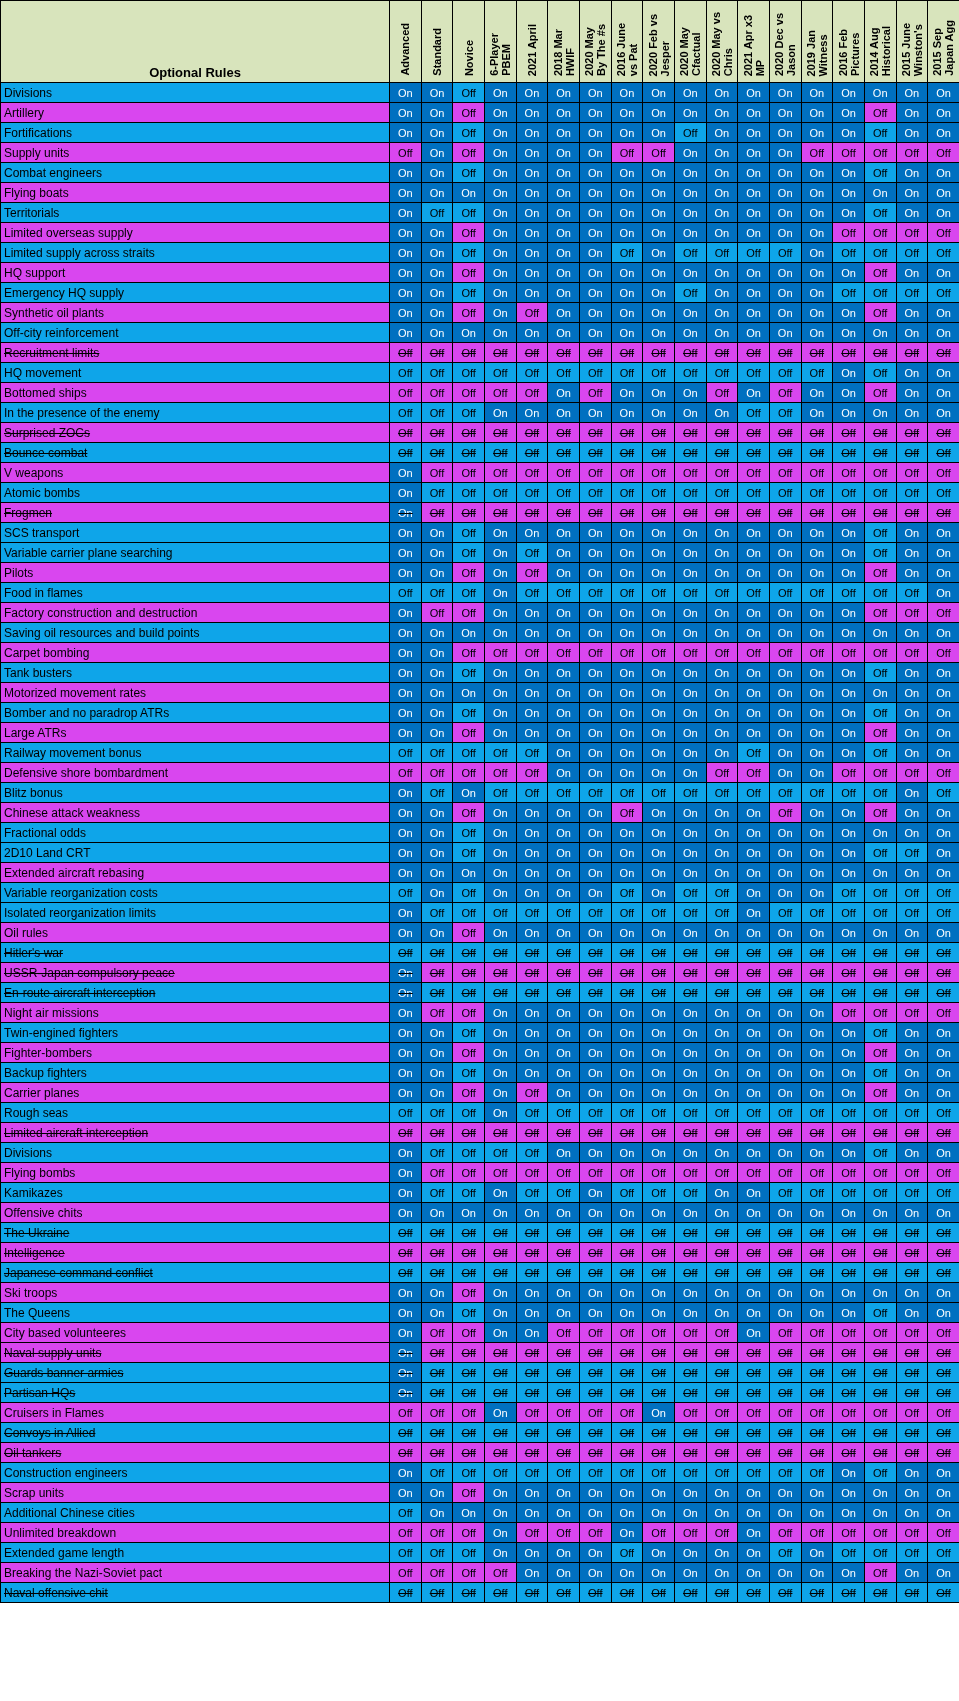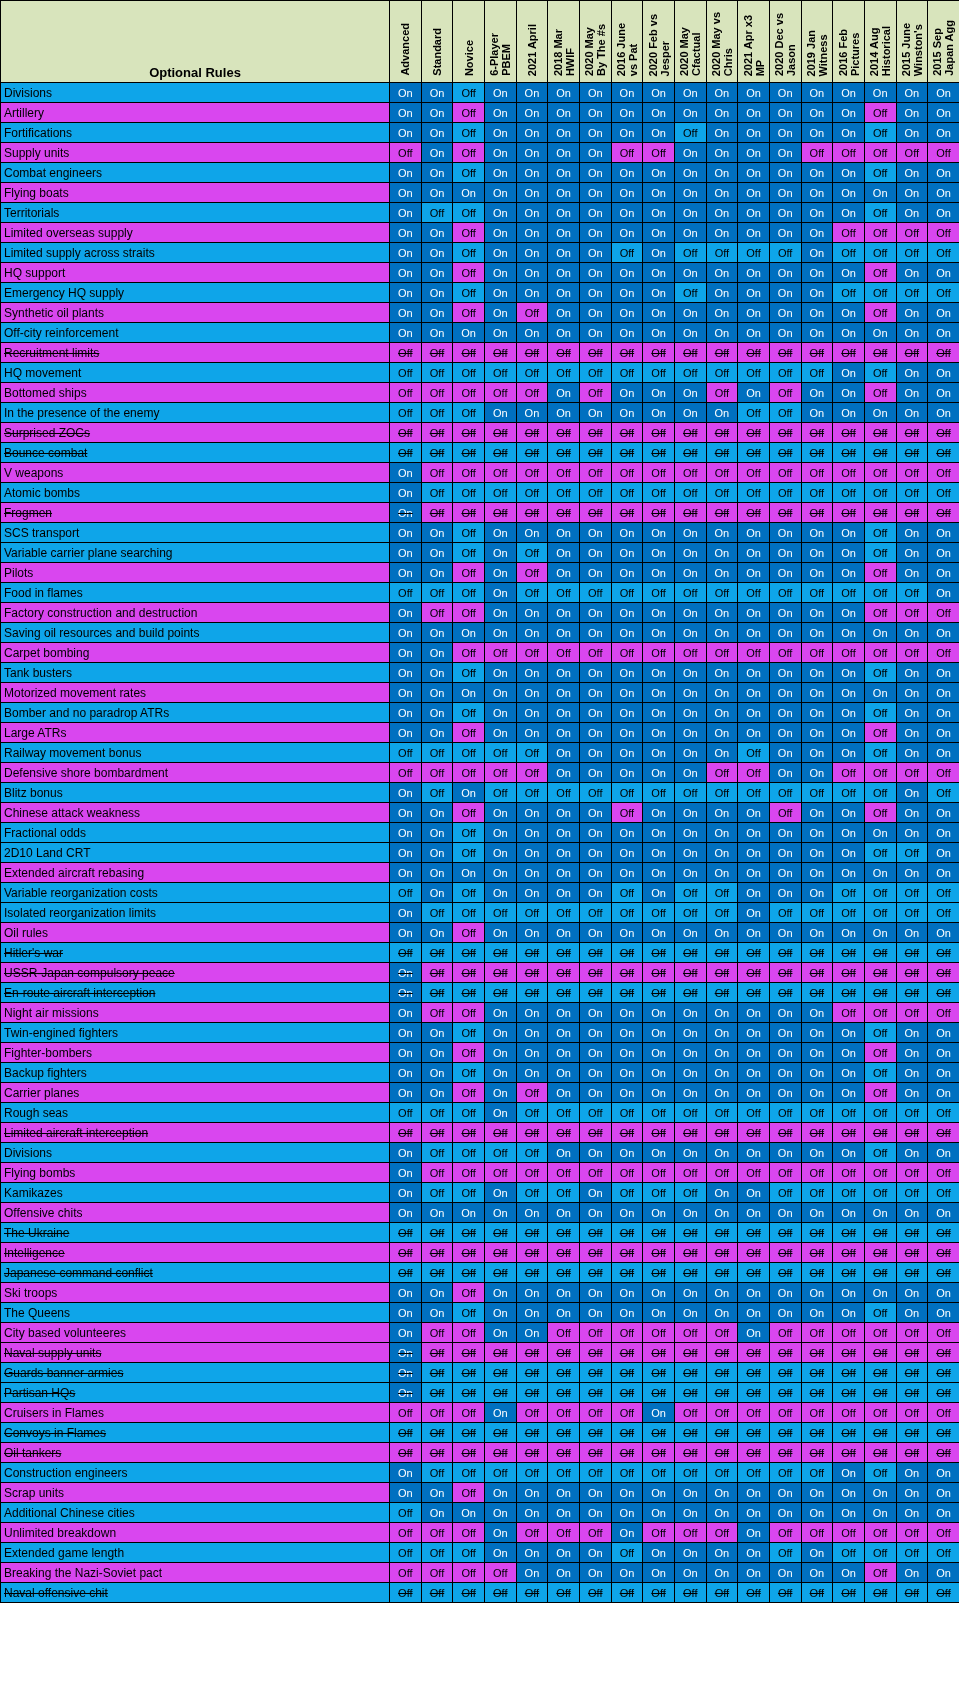--- a/index.html
+++ b/index.html
@@ -1495,21 +1495,21 @@
         <td class="cell">Off</td>
         <td class="cell">Off</td>
         <td class="cell">Off</td>
         <td class="cell">Off</td>
         <td class="cell">Off</td>
         <td class="cell">Off</td>
         <td class="cell">Off</td>
         <td class="cell">Off</td>
       </tr>
       <tr class="odd struck">
-        <td class="label">Convoys in Flames</td>
+        <td class="label">Convoys in Allied</td>
         <td class="cell">Off</td>
         <td class="cell">Off</td>
         <td class="cell">Off</td>
         <td class="cell">Off</td>
         <td class="cell">Off</td>
         <td class="cell">Off</td>
         <td class="cell">Off</td>
         <td class="cell">Off</td>
         <td class="cell">Off</td>
         <td class="cell">Off</td>

